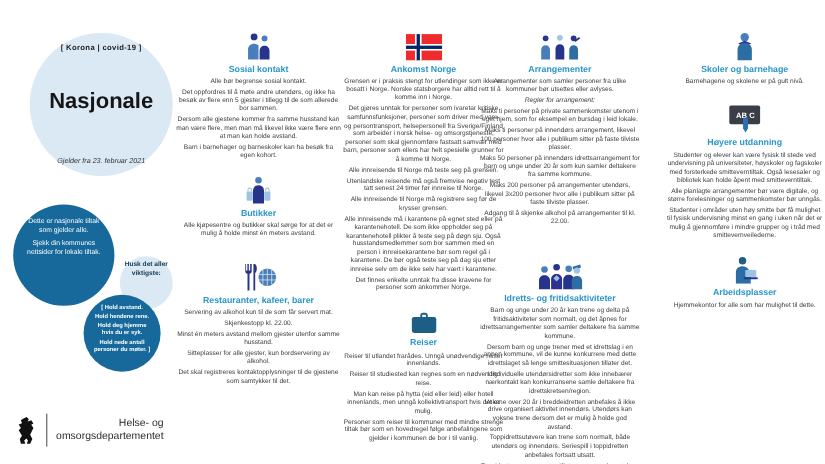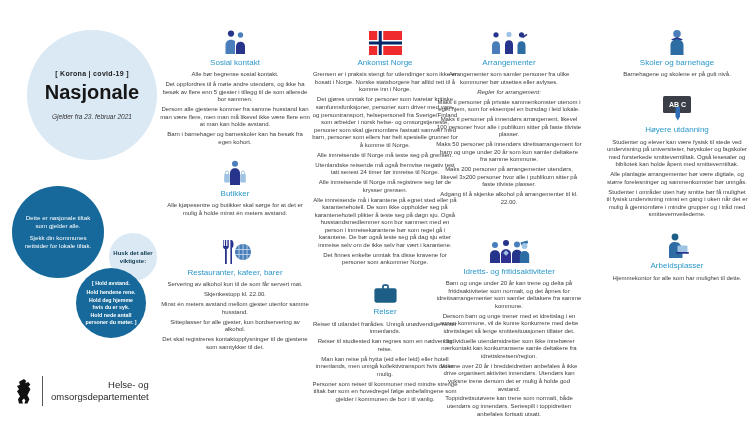--- a/index.html
+++ b/index.html
@@ -1,40 +1,40 @@
 <!DOCTYPE html>
 <html><head>
 <meta charset="utf-8">
 <style>
   * { margin:0; padding:0; box-sizing:border-box; }
   html,body { background:#e8e8e8; }
   body { font-family:"Liberation Sans", sans-serif; }
   #page { position:relative; width:750px; height:422px; background:#ffffff; overflow:hidden; margin:0 auto; }
 
-  .circle { position:absolute; border-radius:50%; display:flex; flex-direction:column; align-items:center; justify-content:center; text-align:center; }
+  .circle { position:absolute; border-radius:50%; display:flex; flex-direction:column; align-items:center; justify-content:space-between; text-align:center; }
   #title-circle { left:27px; top:30px; width:130px; height:130px; background:#dbe9f5; padding:10px; }
   .kicker { font-size:7px; font-weight:bold; color:#1c1c1c; letter-spacing:.3px; }
   .main-title { font-size:20px; font-weight:bold; color:#161616; line-height:1.02; margin:5px 0 2px 0; }
   .subtitle { font-size:6.5px; font-style:italic; color:#333; margin-top:8px; }
 
   #bubble1 { left:12px; top:186px; width:92px; height:92px; background:#16699a; padding:9px; }
   #bubble1 p { font-size:6.2px; color:#fff; line-height:1.35; margin:3px 0; }
   #bubble2 { left:109px; top:233px; width:48px; height:48px; background:#dbe9f5; padding:4px; }
   #bubble2 .b2-text { font-size:6px; font-weight:bold; color:#10384f; line-height:1.35; }
   #bubble3 { left:76px; top:268px; width:70px; height:70px; background:#16699a; padding:7px; }
   #bubble3 p { font-size:5.3px; font-weight:bold; color:#fff; line-height:1.3; margin:1.5px 0; }
 
   .col { position:absolute; top:28px; display:flex; flex-direction:column; }
   #colA { left:160px; width:150px; }
   #colB { left:312px; width:146px;align-items:flex-end; }
   #colC { left:436px; width:146px;gap:22px; }
   #colD { left:606px; width:142px; }
   .section { display:flex; flex-direction:column; align-items:center; text-align:center; width:100%; }
   .icon { height:27px; display:flex; align-items:flex-end; justify-content:center; margin-bottom:3px; }
-  .sec-title { font-size:8px; font-weight:normal; color:#2b97c9; margin-bottom:2px; }
+  .sec-title { font-size:8px; font-weight:bold; color:#2b97c9; margin-bottom:2px; }
   .paras { width:100%; }
   .para { font-size:6px; color:#3d3d3d; line-height:1.26; margin:2.4px 0; }
   .para.italic { font-style:italic; }
   #colA .section + .section { margin-top:10px; }
   #colA #sec-restauranter { margin-top:18px; }
   #colB .section + .section { margin-top:8px; }
   #colC .section + .section { margin-top:6px; }
   #colD #sec-hoyere { margin-top:14px; }
   #colD #sec-arbeid { margin-top:10px; }
 

